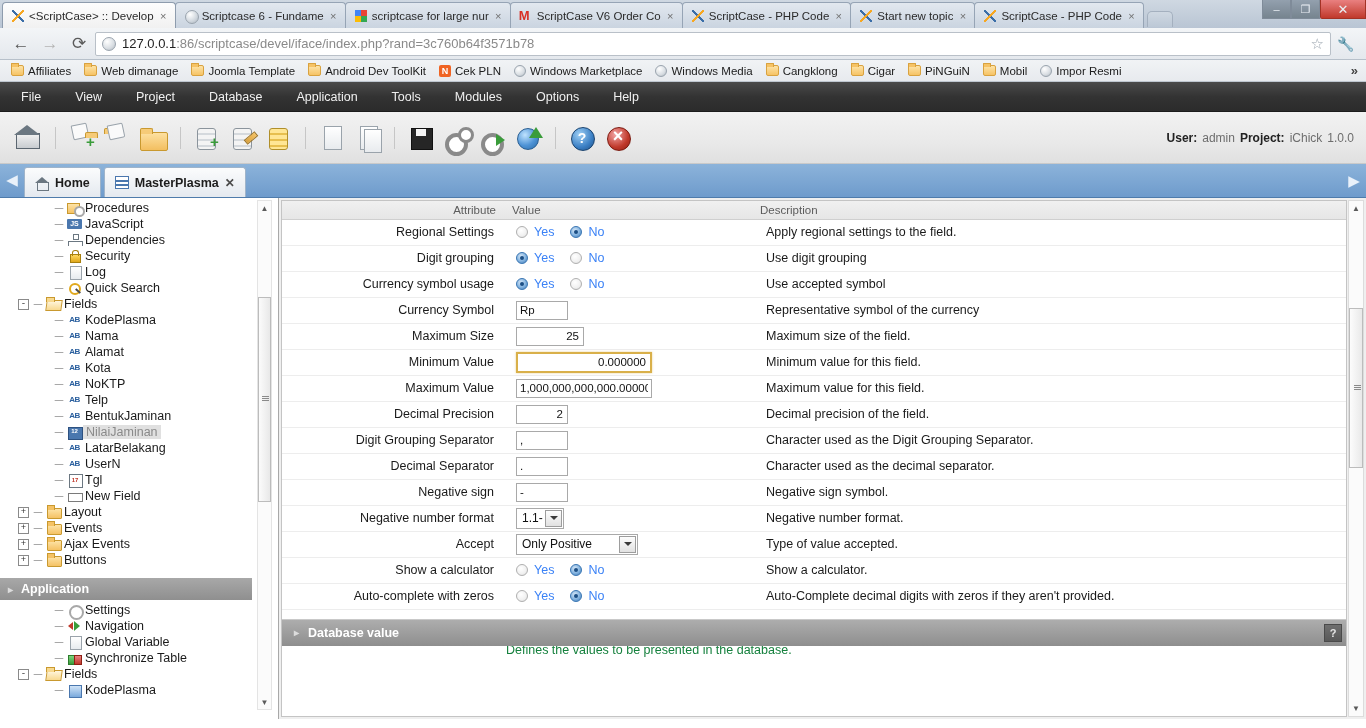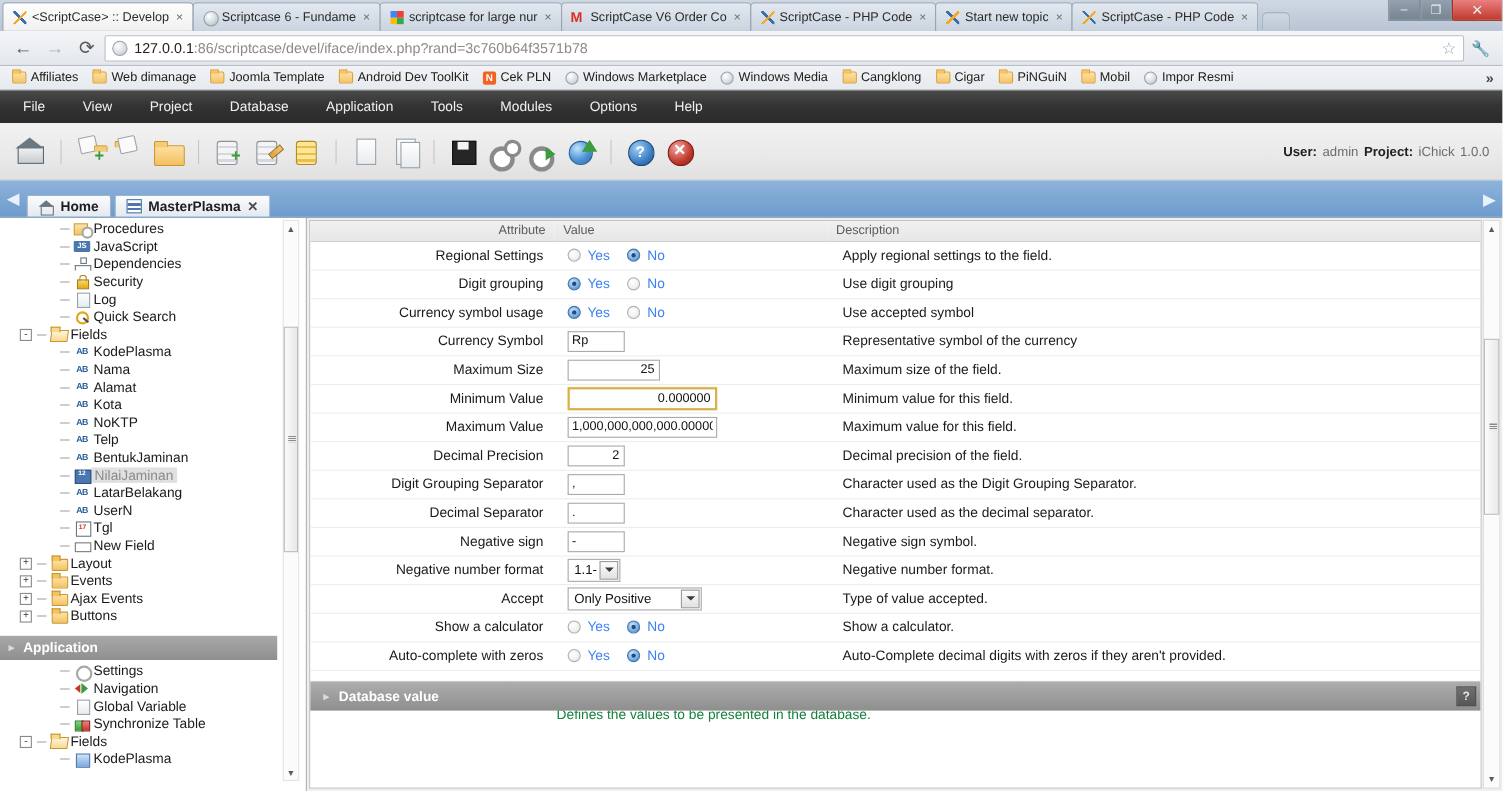--- a/index.html
+++ b/index.html
@@ -375,21 +375,21 @@
     border-bottom: 1px solid #4e7bab;
     position: relative;
   }
   #tab-left-arrow, #tab-right-arrow {
     width: 24px; height: 34px;
     display: flex; align-items: center; justify-content: center;
     color: #e9f1fa; font-size: 15px;
   }
   #tab-right-arrow { position: absolute; right: 0; top: 0; }
   .apptab {
-    height: 20px;
+    height: 30px;
     display: flex; align-items: center; gap: 6px;
     padding: 0 10px;
     margin-right: 3px;
     background: linear-gradient(to bottom,#fbfcfd 0%, #e4e9ef 100%);
     border: 1px solid #9fb4ca;
     border-bottom: none;
     border-top-left-radius: 3px; border-top-right-radius: 3px;
     font-size: 12.5px; color: #1d1d1d; font-weight: bold;
   }
   .apptab .x { color: #4b4b4b; font-size: 12px; font-weight: bold; }
@@ -635,21 +635,21 @@
     height: 19px;
     border: 1px solid #a9a9a9;
     background: #fff;
     font-family: "Liberation Sans", sans-serif;
     font-size: 11.5px;
     color: #111;
     padding: 0 3px;
     outline: none;
   }
   input.tin.w52 { width: 52px; }
-  input.tin.w84 { width: 84px; }
+  input.tin.w84 { width: 68px; }
   input.tin.w136 { width: 136px; }
   input.tin.right { text-align: right; padding-right: 4px; }
   input.tin.focused {
     border: 2px solid #d9b04a;
     box-shadow: 0 0 2px rgba(217,176,74,0.6);
     height: 21px;
   }
   .selwrap {
     display: inline-flex; align-items: center;
     height: 21px; border: 1px solid #a9a9a9; background: #fff;

